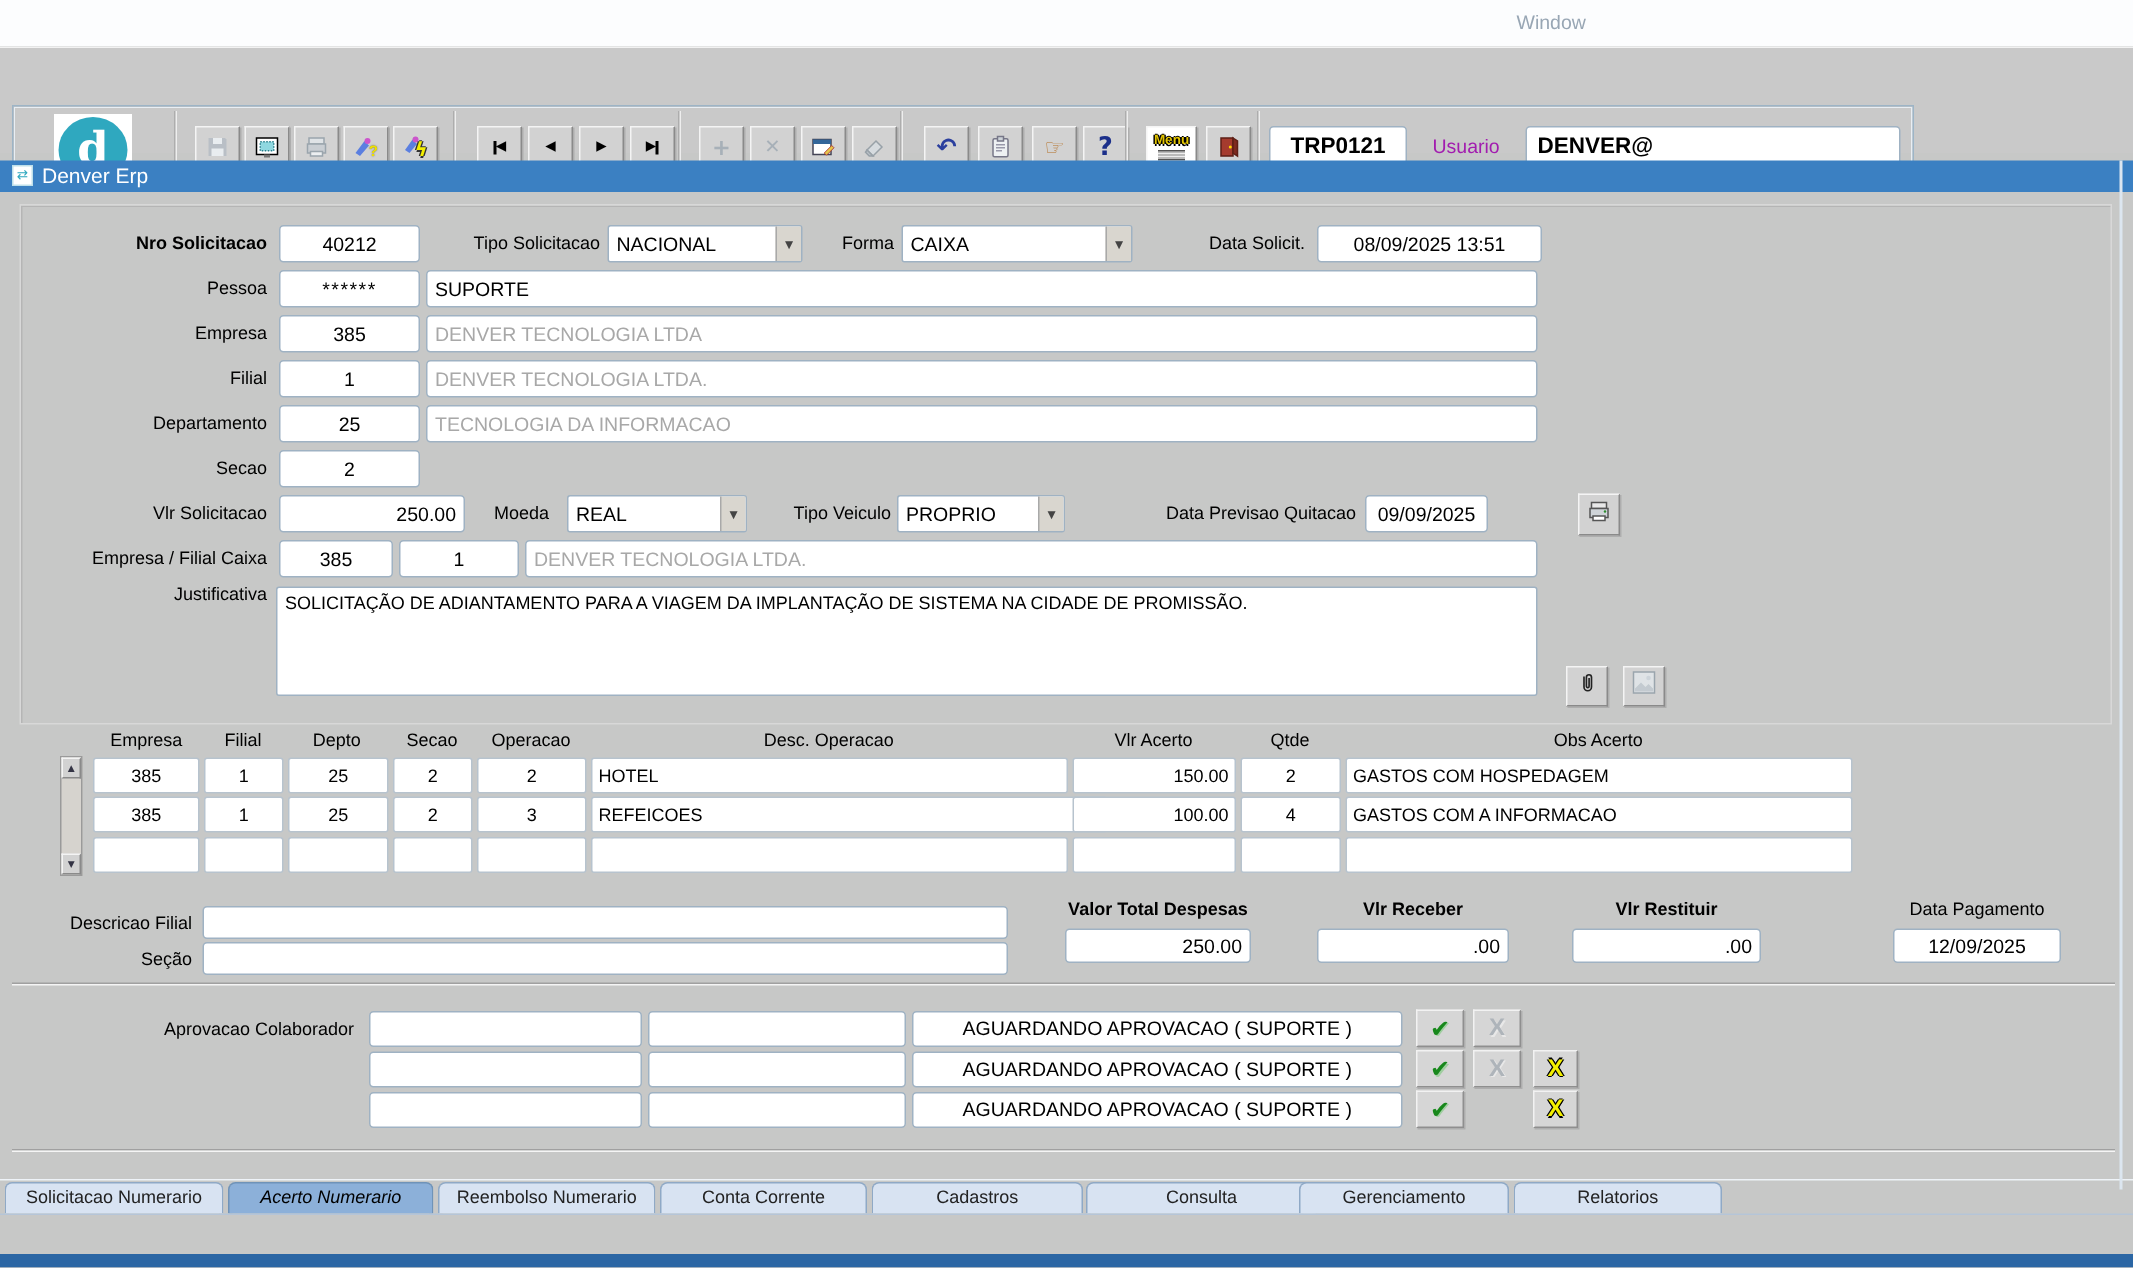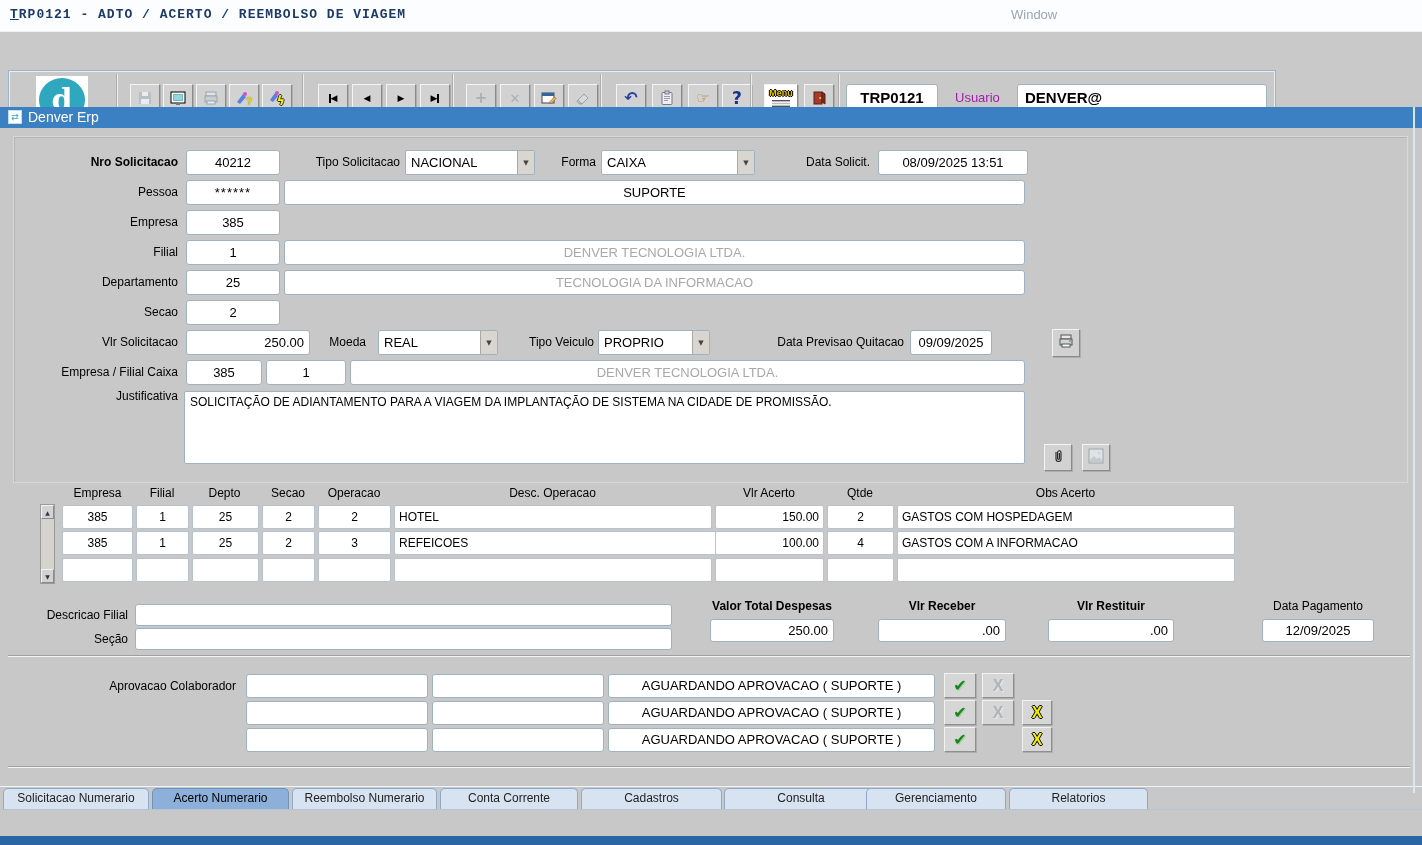--- a/index.html
+++ b/index.html
@@ -39,21 +39,21 @@
   
   .appbar { position:absolute; left:0; top:107px; width:1422px; height:21px; background:#3b80c2; }
   .appbar-icon { position:absolute; left:8px; top:3px; width:14px; height:14px; background:#fff; border:1px solid #bfe0ea; display:flex; align-items:center; justify-content:center; font:9px "DejaVu Sans",sans-serif; color:#2fa8bf; }
   .appbar-title { position:absolute; left:28px; top:2px; font:14px "Liberation Sans",sans-serif; color:#fff; }
 
   
   .content { position:absolute; left:0; top:128px; width:1422px; height:717px; background:#c7c8c7; }
   .groupbox { position:absolute; left:13px; top:8px; width:1395px; height:347px; border:1px solid #d8d8d8; box-shadow: inset 1px 1px 0 #b5b5b5; }
   .lbl { position:absolute; font:12px "Liberation Sans",sans-serif; color:#000; line-height:25px; text-align:right; white-space:nowrap; }
   .b { font-weight:bold; }
-  .fld { position:absolute; height:25px; background:#fff; border:1px solid #9fb2c3; border-radius:3px; font:13px "Liberation Sans",sans-serif; line-height:23px; padding:0 5px; white-space:nowrap; overflow:hidden; color:#000;text-align:center; }
+  .fld { position:absolute; height:25px; background:#fff; border:1px solid #9fb2c3; border-radius:3px; font:13px "Liberation Sans",sans-serif; line-height:23px; padding:0 5px; white-space:nowrap; overflow:hidden; color:#000; }
   .center { text-align:center; }
   .right { text-align:right; }
   .ghost { color:#a8a8a8; }
   .combo { position:absolute; height:25px; background:#fff; border:1px solid #9fb2c3; border-radius:2px; display:flex; }
   .combo-val { flex:1; font:13px "Liberation Sans",sans-serif; line-height:23px; padding-left:5px; white-space:nowrap; overflow:hidden; }
   .combo-btn { width:17px; background:#d9d6cf; border-left:1px solid #a9a9a9; display:flex; align-items:center; justify-content:center; }
   .combo-arr { font-size:7px; color:#444; font-family:"DejaVu Sans",sans-serif; }
   .jtext { position:absolute; left:184px; top:263px; width:841px; height:73px; background:#fff; border:1px solid #9fb2c3; border-radius:2px; font:12px "Liberation Sans",sans-serif; padding:3px 5px; color:#000; }
   .sbtn { position:absolute; width:28px; height:28px; background:#d2d2d2; border:1px solid; border-color:#f4f4f4 #8a8a8a #8a8a8a #f4f4f4; box-shadow:1px 1px 0 #aeaeae; display:flex; align-items:center; justify-content:center; }
 
@@ -68,30 +68,29 @@
 
   
   .abtn { position:absolute; width:32px; height:25px; background:#d6d6d6; border:1px solid; border-color:#f2f2f2 #8f8f8f #8f8f8f #f2f2f2; box-shadow:1px 1px 0 #aeaeae; display:flex; align-items:center; justify-content:center; }
   .ok { color:#18881c; font:bold 16px "DejaVu Sans",sans-serif; text-shadow:1px 1px 0 #9fce9f; line-height:1; }
   .xgray { color:#aeb4ba; font:bold 16px "Liberation Sans",sans-serif; text-shadow:1px 1px 0 #e8e8e8; line-height:1; }
   .xyellow { color:#f3ef00; font:bold 16px "Liberation Sans",sans-serif; text-shadow:-1px 0 #000,0 1px #000,1px 0 #000,0 -1px #000; line-height:1; }
 
   
   .tabline { position:absolute; left:0; top:786px; width:1422px; height:1px; background:#eef3f8; }
   .tab { position:absolute; top:788px; height:21px; background:#d8e3f2; border:1px solid #8fa9c6; border-bottom:none; border-radius:5px 5px 0 0; font:12px "Liberation Sans",sans-serif; line-height:19px; text-align:center; color:#222; cursor:default; }
-  .tab.active { background:#8cb0d9; border-color:#6f93b8; color:#000; }
+  .tab.active { background:#8cb0d9; border-color:#6f93b8; color:#000;font-style:italic; }
   .tabbase { position:absolute; left:0; top:809px; width:1422px; height:1px; background:#b5c5d8; }
   .bottombar { position:absolute; left:0; top:836px; width:1422px; height:9px; background:#2b66a4; }
   .rightedge { position:absolute; left:1413px; top:107px; width:2px; height:686px; background:#dce6f0; }
 </style>
 </head>
 <body>
 
 <div class="menubar">
-  <span class="wtitle">TRP0121 - ADTO / ACERTO / REEMBOLSO DE VIAGEM</span>
   <span class="menu-item">Window</span>
 </div>
 
 <div class="toolbar-bg">
   <div class="toolbar-box"></div>
 
   <div class="logo-box">
     <div class="logo-circle">d</div>
   </div>
 
@@ -256,20 +255,21 @@
   </div>
   <div class="lbl" style="left:778px;top:22px;width:92px">Data Solicit.</div>
   <div class="fld center" style="left:878px;top:22px;width:150px">08/09/2025 13:51</div>
 
   <div class="lbl" style="left:20px;top:52px;width:158px">Pessoa</div>
   <div class="fld center" style="left:186px;top:52px;width:94px;letter-spacing:1px">******</div>
   <div class="fld" style="left:284px;top:52px;width:741px">SUPORTE</div>
 
   <div class="lbl" style="left:20px;top:82px;width:158px">Empresa</div>
   <div class="fld center" style="left:186px;top:82px;width:94px">385</div>
+  <div class="fld ghost" style="left:284px;top:82px;width:741px">DENVER TECNOLOGIA LTDA</div>
 
   <div class="lbl" style="left:20px;top:112px;width:158px">Filial</div>
   <div class="fld center" style="left:186px;top:112px;width:94px">1</div>
   <div class="fld ghost" style="left:284px;top:112px;width:741px">DENVER TECNOLOGIA LTDA.</div>
 
   <div class="lbl" style="left:20px;top:142px;width:158px">Departamento</div>
   <div class="fld center" style="left:186px;top:142px;width:94px">25</div>
   <div class="fld ghost" style="left:284px;top:142px;width:741px">TECNOLOGIA DA INFORMACAO</div>
 
   <div class="lbl" style="left:20px;top:172px;width:158px">Secao</div>

